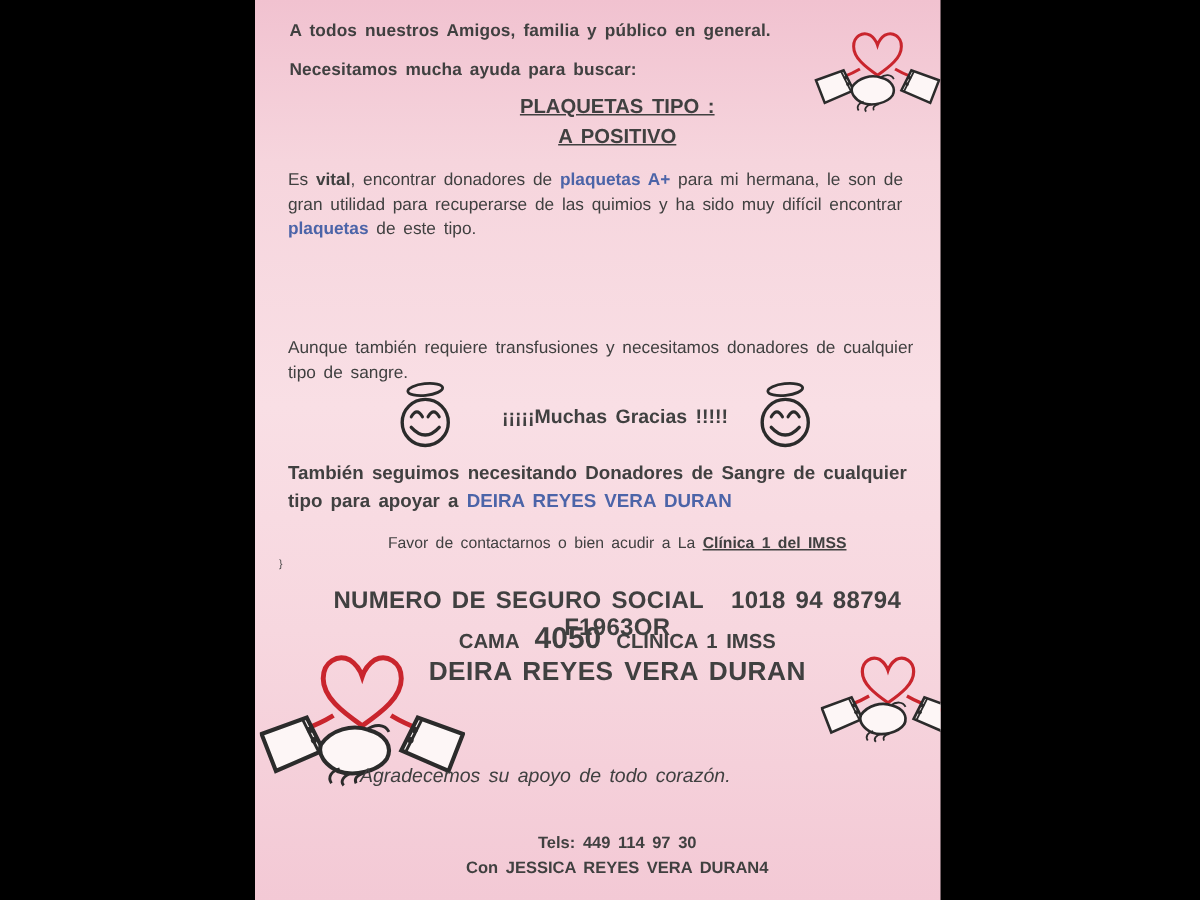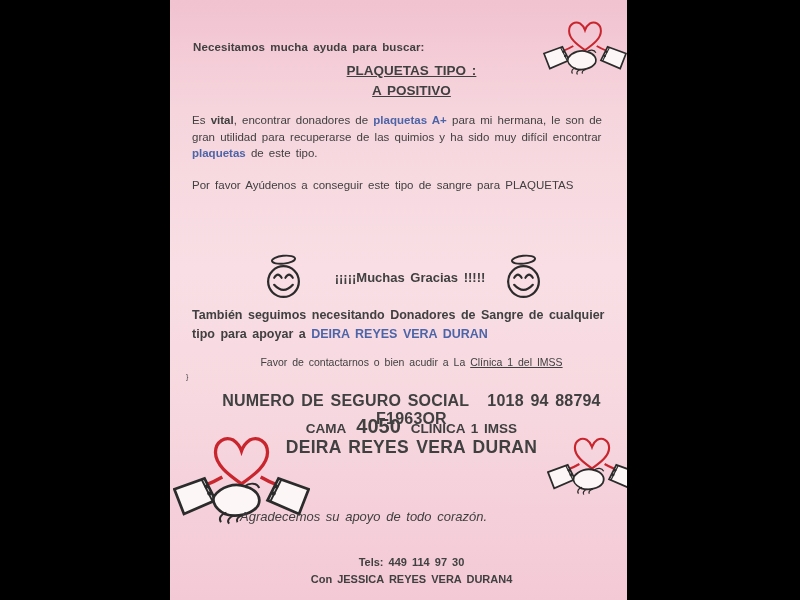--- a/index.html
+++ b/index.html
@@ -32,21 +32,21 @@
   .p3{left:22px;top:224px;width:440px;}
 
   .gracias{top:270px;left:140px;width:200px;text-align:center;
            font-size:13px;font-weight:bold;color:#4c64a8;word-spacing:1px;}
 
   .p4{left:22px;top:306px;width:436px;font-size:12.5px;line-height:19px;font-weight:bold;color:#333;}
 
   .contact{font-size:10.5px;color:#3a3a3a;word-spacing:1px;}
   .c1{top:356px;}
   .c2{top:373px;}
-  .clinic{font-weight:normal;text-decoration:underline;}
+  .clinic{font-weight:bold;text-decoration:underline;}
 
   .stray{left:16px;top:373px;font-size:7px;color:#a89aa2;word-spacing:0;}
 
   .nss{top:392px;font-size:16px;letter-spacing:.2px;}
   .nss .gap{display:inline-block;width:18px;}
   .cama{top:415px;font-size:13.5px;}
   .cama .bed{font-size:20px;}
   .cama .gap{display:inline-block;width:10px;}
   .patient{top:437px;font-size:17.5px;letter-spacing:.3px;}
 
@@ -114,28 +114,29 @@
   <svg class="gfx hs-br">
       <use href="#handshake"></use>
     </svg>
   <svg class="gfx sm-l">
       <use href="#smiley"></use>
     </svg>
   <svg class="gfx sm-r">
       <use href="#smiley"></use>
     </svg>
 
+  <p class="intro i1">A todos nuestros Amigos, familia y público en general.</p>
   <p class="intro i2">Necesitamos mucha ayuda para buscar:</p>
 
   <p class="headline center"><span>PLAQUETAS TIPO :</span><br><span>A POSITIVO</span></p>
 
   <p class="para p1"><span>Es </span><span class="b">vital</span><span>, encontrar donadores de </span><span class="blue">plaquetas A+</span><span> para mi hermana, le son de gran utilidad para recuperarse  de las quimios y  ha sido muy difícil encontrar </span><span class="blue">plaquetas</span><span> de este tipo.</span></p>
 
-  <p class="para p2">Por favor Ayúdenos a conseguir este tipo de sangre para PLAQUETAS</p>
 
+  <p class="para p3">Aunque  también requiere  transfusiones y necesitamos donadores de cualquier tipo de sangre.</p>
 
   <p class="gracias">¡¡¡¡¡Muchas Gracias !!!!!</p>
 
   <p class="p4"><span>También seguimos necesitando Donadores de Sangre de cualquier tipo para apoyar a </span><span class="blue">DEIRA REYES VERA DURAN</span></p>
 
   <p class="contact c1 center"><span>Favor de contactarnos o bien acudir a La </span><span class="clinic">Clínica 1 del IMSS</span></p>
 
   <p class="stray">}</p>
 
   <p class="nss navy center"><span>NUMERO DE SEGURO SOCIAL</span><span class="gap"></span><span>1018 94 88794 F1963OR</span></p>

